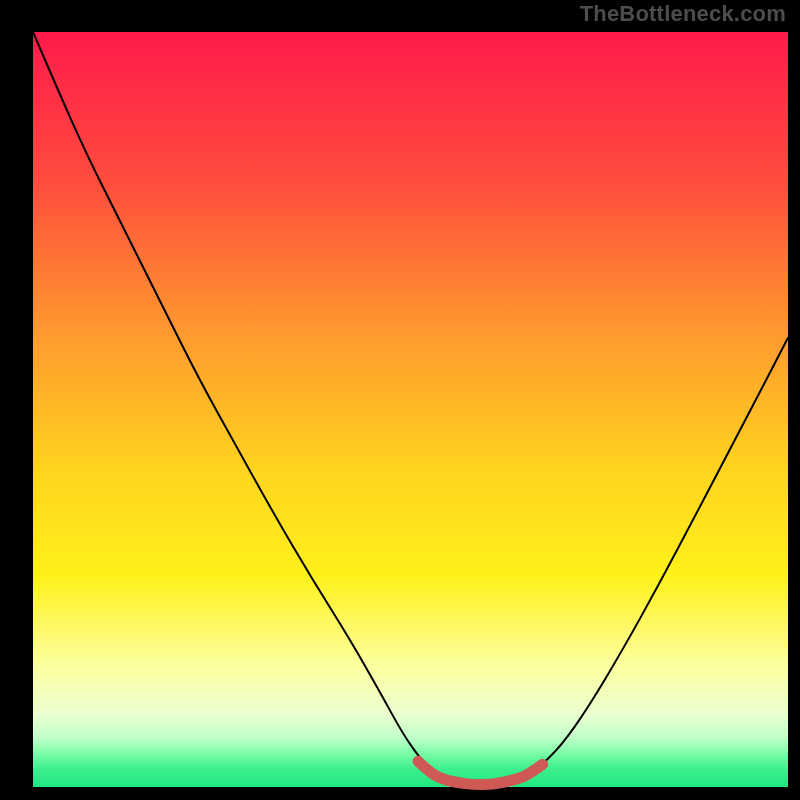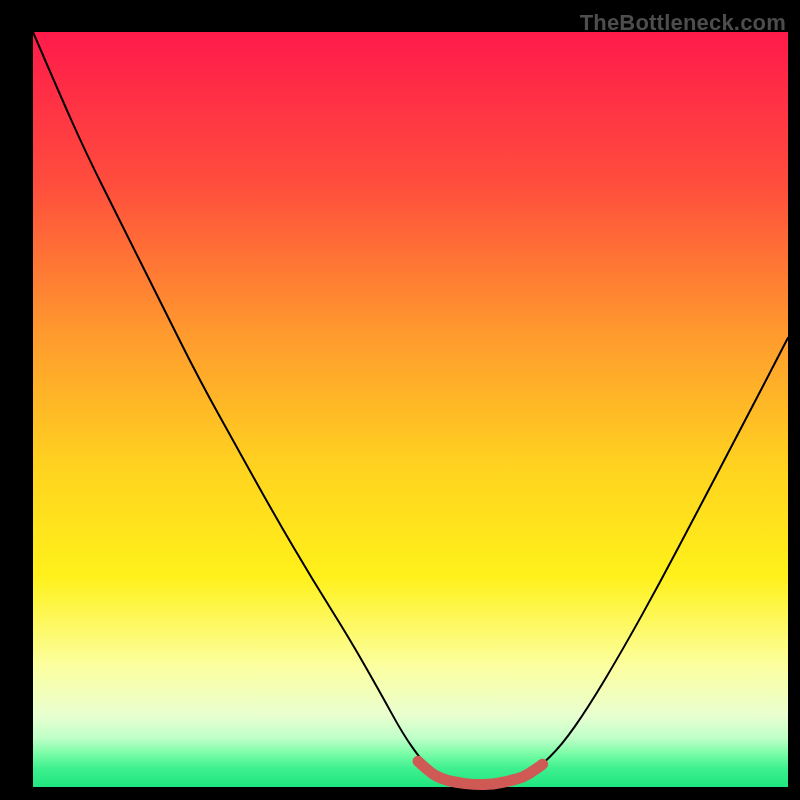--- a/index.html
+++ b/index.html
@@ -11,21 +11,21 @@
     overflow: hidden;
   }
   .stage {
     position: relative;
     width: 800px;
     height: 800px;
     background: #000;
   }
   .watermark {
     position: absolute;
-    top: 10px;
+    top: 1px;
     right: 14px;
     font-family: Arial, Helvetica, sans-serif;
     font-size: 22px;
     font-weight: 600;
     color: #4d4d4d;
     letter-spacing: 0.2px;
     z-index: 10;
     user-select: none;
   }
   svg {

